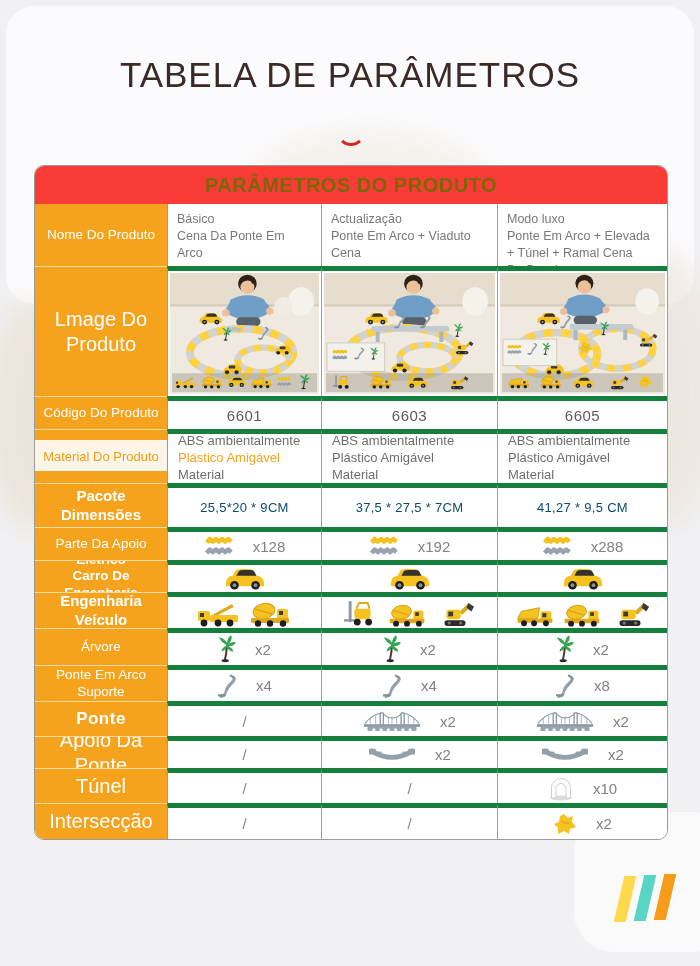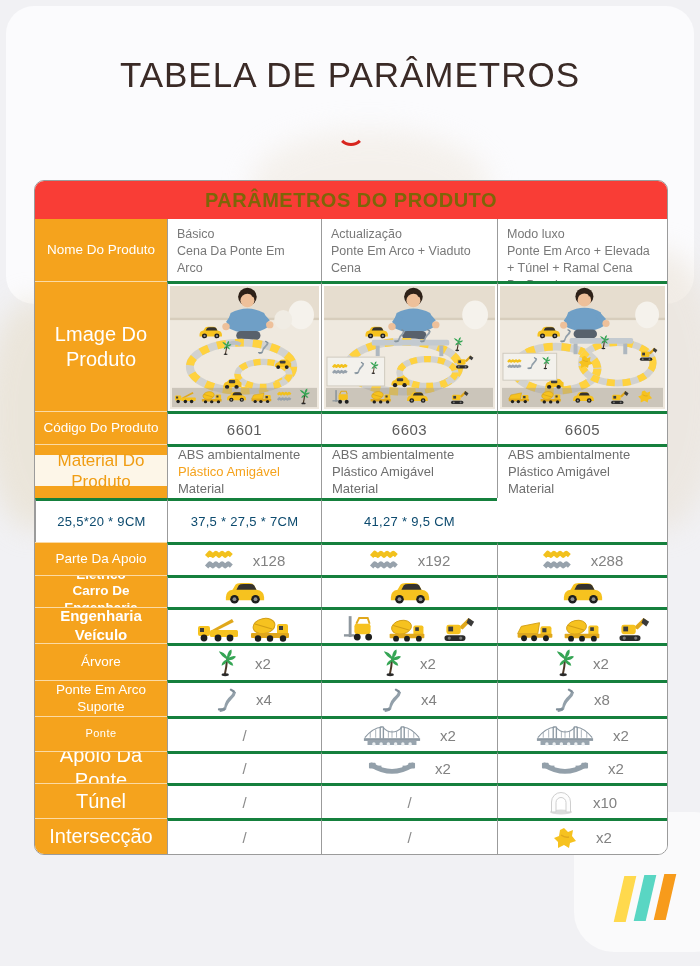--- a/index.html
+++ b/index.html
@@ -19,50 +19,50 @@
     position:absolute;left:0;top:55px;width:100%;text-align:center;
     font-size:35px;font-weight:400;letter-spacing:1px;color:#3a2a26;
   }
   .smile{
     position:absolute;left:337px;top:118px;width:22px;height:22px;border-radius:50%;
     border:3px solid transparent;border-bottom-color:#d8251e;
   }
 
   
   .table{
-    position:absolute;left:34px;top:180px;width:634px;box-sizing:border-box;
+    position:absolute;left:34px;top:165px;width:634px;box-sizing:border-box;
     border:1px solid #9b9b9b;border-radius:10px;overflow:hidden;background:#fff;
   }
   .thead{
     height:38px;background:#f93d36;color:#7d6608;display:flex;align-items:center;justify-content:center;
     font-size:20px;font-weight:600;letter-spacing:.5px;
   }
   .row{display:grid;grid-template-columns:132px 154px 176px 1fr;}
   .r-nome{height:62px}.r-image{height:130px}.r-codigo{height:33px}.r-material{height:54px}
   .r-pacote{height:44px}.r-trilha{height:33px}.r-eletrico{height:32px}.r-veiculo{height:36px}
   .r-arvore{height:37px}.r-suporte{height:36px}.r-ponte{height:35px}.r-apoio{height:32px}
   .r-tunel{height:35px}.r-inter{height:36px}
 
   .cell{
-    box-sizing:border-box;height:100%;border-left:1px solid #9b9b9b;border-top:3px solid #15803d;
+    box-sizing:border-box;height:100%;border-left:1px solid #9b9b9b;border-top:5px solid #15803d;
     background:#fff;display:flex;align-items:center;justify-content:center;
     color:#6e6e6e;font-size:13px;overflow:hidden;
   }
   .r-nome .cell{border-top:none}
   .label{
     background:#f5a31d;color:#fff;border-left:none;border-top:1px solid rgba(255,255,255,.6);
     text-align:center;white-space:pre-line;line-height:1.22;font-size:13.5px;padding:4px 2px;
   }
   .r-nome .label{border-top:none}
   .label.md{font-size:20px}
   .label.lg{font-size:15px;font-weight:700}
-  .label.xl{font-size:11px;font-weight:400;letter-spacing:.5px}
+  .label.xl{font-size:17px;font-weight:700;letter-spacing:.5px}
   .label.mat{
     background:linear-gradient(to bottom,#f5a31d 0 10px,#fdf6e8 10px calc(100% - 12px),#f5a31d calc(100% - 12px));
-    color:#f09d13;font-size:17px;
+    color:#f09d13;font-size:13px;
   }
   .pre{white-space:pre-line}
   .left{align-items:flex-start;justify-content:flex-start;text-align:left;padding:7px 9px;
         font-size:12.5px;line-height:1.35;color:#787878}
   .codigo{font-size:15px;color:#5b5b5b;letter-spacing:.5px}
   .matcell{flex-direction:column;align-items:flex-start;justify-content:center;padding:3px 10px;
            line-height:1.3;font-size:13px;color:#6e6e6e}
   .matcell .accent{color:#f5a31d}
   .dims{font-size:13px;color:#0c4a6e;letter-spacing:.3px}
   .cnt{font-size:15px;color:#828282;margin-left:19px}
@@ -344,20 +344,22 @@
       <span>Material</span>
     </div>
     <div class="cell matcell">
       <span>ABS ambientalmente</span>
       <span>Plástico Amigável</span>
       <span>Material</span>
     </div>
   </div>
 
   <div class="row r-pacote">
+    <div class="cell label lg">Pacote
+Dimensões</div>
     <div class="cell dims">25,5*20 * 9CM</div>
     <div class="cell dims">37,5 * 27,5 * 7CM</div>
     <div class="cell dims">41,27 * 9,5 CM</div>
   </div>
 
   <div class="row r-trilha">
     <div class="cell label">Parte Da Apoio</div>
     <div class="cell">
       <svg class="ico" width="30" height="24">
           <use href="#s-track"></use>

